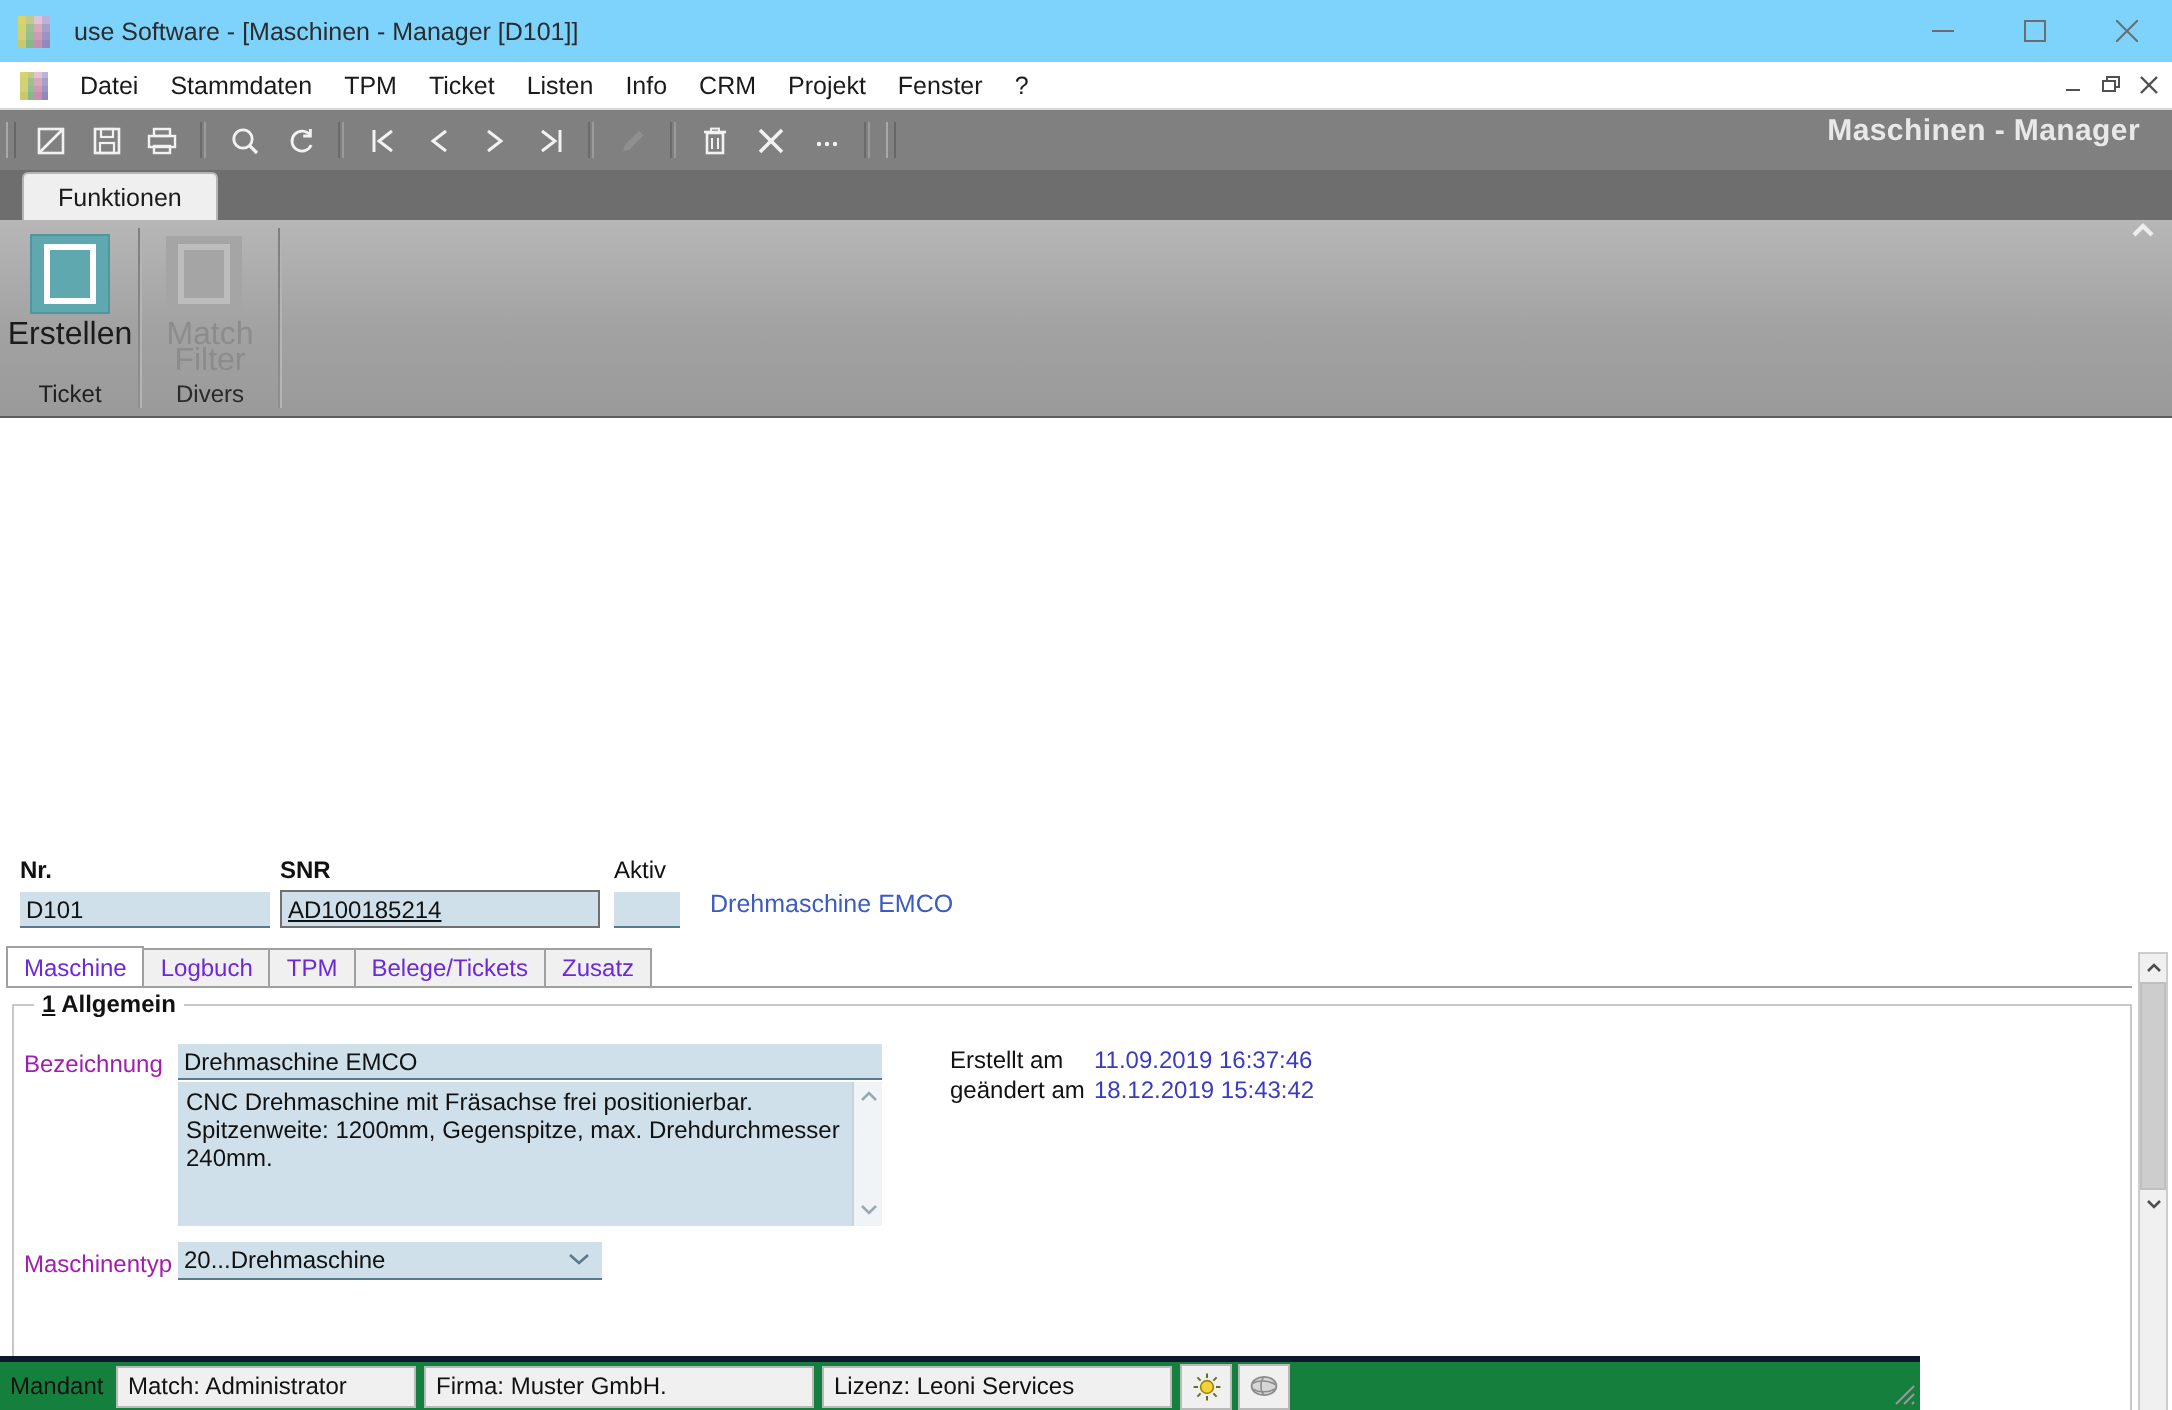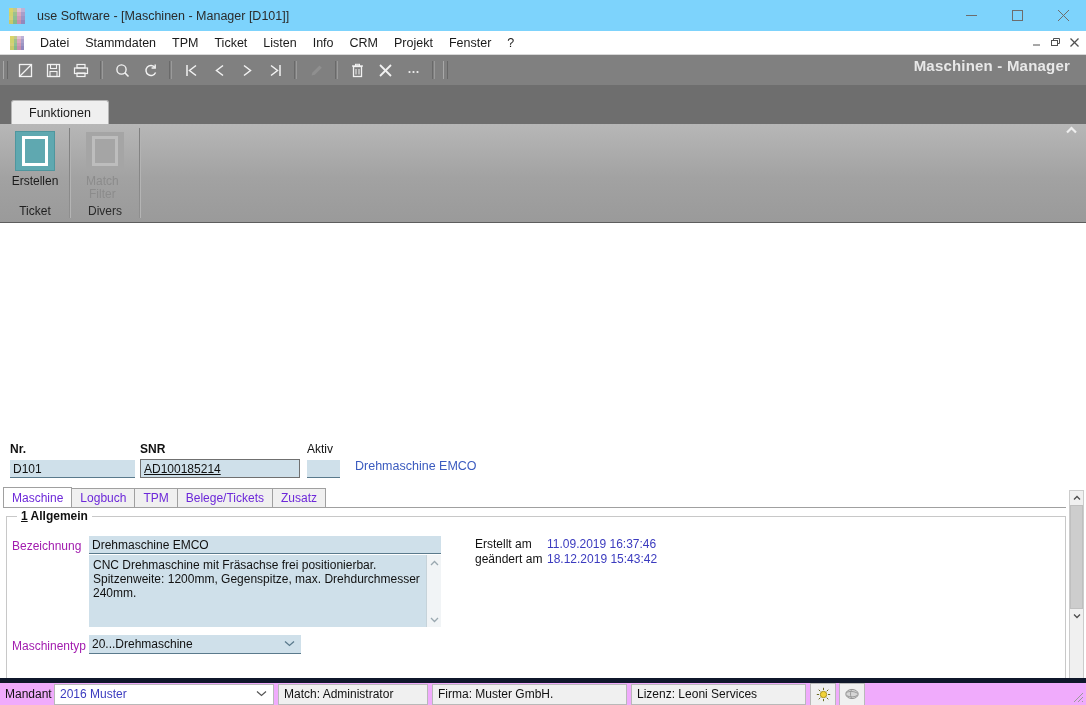--- a/index.html
+++ b/index.html
@@ -126,21 +126,21 @@
     color: #e8e8e8;
     letter-spacing: .2px;
   }
 
   
   .ribbon-wrap {
     background: #8a8a8a;
     position: relative;
   }
   .ribbon-tabs {
-    height: 38px;
+    height: 24px;
     background: #6e6e6e;
     display: flex;
     align-items: flex-end;
     padding-left: 11px;
   }
   .ribbon-tab {
     height: 23px;
     padding: 0 17px;
     display:flex; align-items:center;
     font-size: 12.5px;
@@ -188,21 +188,21 @@
   .rb-icon-inner {
     width: 20px; height: 24px;
     border: 3px solid #ffffff;
   }
   .rb-icon.dis {
     background: #a5a5a5;
     box-shadow: none;
   }
   .rb-icon.dis .rb-icon-inner { border-color: #bdbdbd; }
   .rb-label {
-    font-size: 12px;
+    font-size: 16px;
     color: #1b1b1b;
     margin-top: 5px;
     text-align: center;
     line-height: 13px;
   }
   .rb-label.dis { color: #8c8c8c; }
   .rb-group-label {
     font-size: 12px;
     color: #1f1f1f;
     padding-bottom: 2px;
@@ -379,24 +379,24 @@
     height: 104px;
     background: #cdcdcd;
     border: 1px solid #bfbfbf;
     box-sizing: border-box;
   }
 
   
   .statusbar {
     position: absolute;
     left: 0; bottom: 0;
-    width: 1086px;
+    width: 960px;
     height: 27px;
-    background: #f0abfc;
-    border-top: 5px solid #0f172a;
+    background: #15803d;
+    border-top: 3px solid #0f172a;
     display: flex;
     align-items: center;
     box-sizing: border-box;
   }
   .sb-cell {
     height: 21px;
     display: flex;
     align-items: center;
     font-size: 12px;
     color: #111;
@@ -730,28 +730,20 @@
     <div class="vs-arrow" style="position:absolute;left:0;right:0;top:118px;">
       <svg width="8" height="6" viewBox="0 0 8 6">
           <polyline points="1,1.5 4,4.5 7,1.5" fill="none" stroke="#4d4d4d" stroke-width="1.3"></polyline>
         </svg>
     </div>
   </div>
 </div>
 
 <div class="statusbar">
   <div class="sb-cell" style="width:54px;">Mandant</div>
-  <div class="sb-select" style="width:220px;">
-    <span>2016 Muster</span>
-    <span class="arr">
-      <svg width="11" height="7" viewBox="0 0 11 7">
-          <polyline points="1,1.5 5.5,5.5 10,1.5" fill="none" stroke="#555" stroke-width="1.2"></polyline>
-        </svg>
-    </span>
-  </div>
   <div class="sb-cell sb-bordered" style="width:150px; margin-left:4px;">Match: Administrator</div>
   <div class="sb-cell sb-bordered" style="width:195px; margin-left:4px;">Firma: Muster GmbH.</div>
   <div class="sb-cell sb-bordered" style="width:175px; margin-left:4px;">Lizenz: Leoni Services</div>
 
   <div class="sb-icon" style="margin-left:4px;">
     <svg width="15" height="15" viewBox="0 0 15 15">
       <circle cx="7.5" cy="7.5" r="3.2" fill="#f2d33a" stroke="#9a8510" stroke-width="0.8"></circle>
       <g stroke="#6b6b20" stroke-width="1">
         <line x1="7.5" y1="0.8" x2="7.5" y2="3"></line>
           <line x1="7.5" y1="12" x2="7.5" y2="14.2"></line>

